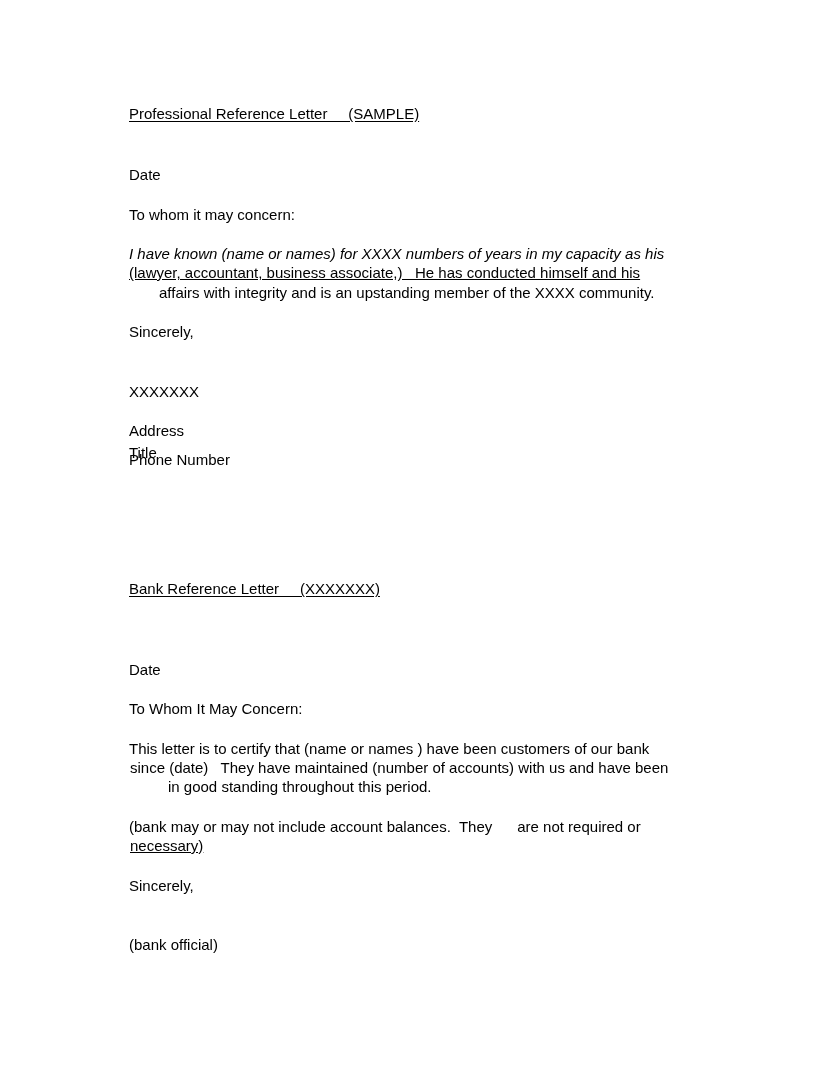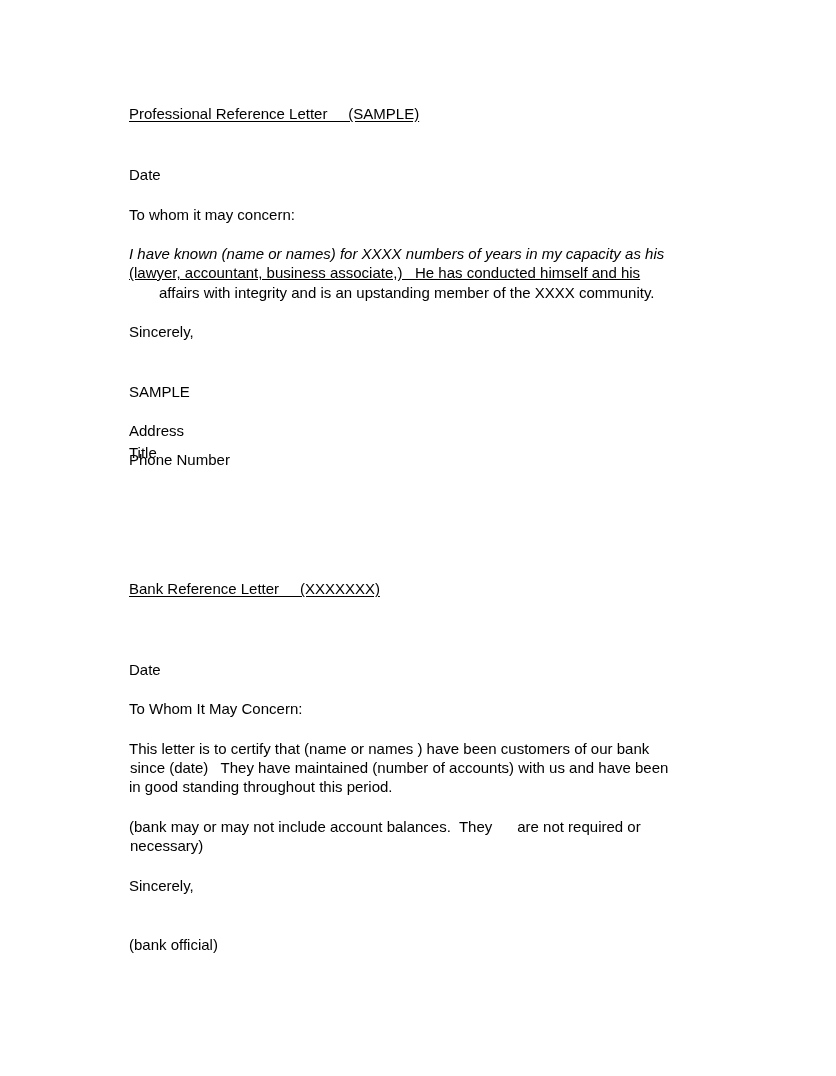--- a/index.html
+++ b/index.html
@@ -15,35 +15,35 @@
   <div class="line heading" style="top:104px;">Professional Reference Letter     (SAMPLE)</div>
   <div class="line" style="top:165px;">Date</div>
   <div class="line" style="top:205px;">To whom it may concern:</div>
   <div>
     <div class="line" style="top:244px;font-style:italic;">I have known (name or names) for XXXX numbers of years in my capacity as his</div>
     <div class="line" style="top:263px;text-decoration:underline;">(lawyer, accountant, business associate,)   He has conducted himself and his</div>
     <div class="line" style="top:283px; left:130px;margin-left:29px;">affairs with integrity and is an upstanding member of the XXXX community.</div>
   </div>
   <div class="line" style="top:322px;">Sincerely,</div>
   <div>
-    <div class="line" style="top:382px;">SAMPLE</div>
+    <div class="line" style="top:382px;">XXXXXXX</div>
     <div class="line" style="top:402px;margin-top:41px;">Title</div>
     <div class="line" style="top:421px;">Address</div>
     <div class="line" style="top:450px;">Phone Number</div>
   </div>
 </div>
 
 <div>
   <div class="line heading" style="top:579px;">Bank Reference Letter     (XXXXXXX)</div>
   <div class="line" style="top:660px;">Date</div>
   <div class="line" style="top:699px;">To Whom It May Concern:</div>
   <div>
     <div class="line" style="top:739px;">This letter is to certify that (name or names ) have been customers of our bank</div>
     <div class="line" style="top:758px; left:130px;">since (date)   They have maintained (number of accounts) with us and have been</div>
-    <div class="line" style="top:777px;">in good standing throughout this period.</div>
+    <div class="line" style="top:777px;margin-left:39px;">in good standing throughout this period.</div>
   </div>
   <div>
     <div class="line" style="top:817px;">(bank may or may not include account balances.  They      are not required or</div>
-    <div class="line" style="top:836px; left:130px;">necessary)</div>
+    <div class="line" style="top:836px; left:130px;text-decoration:underline;">necessary)</div>
   </div>
   <div class="line" style="top:876px;">Sincerely,</div>
   <div class="line" style="top:935px;">(bank official)</div>
 </div>
 
 </body></html>

